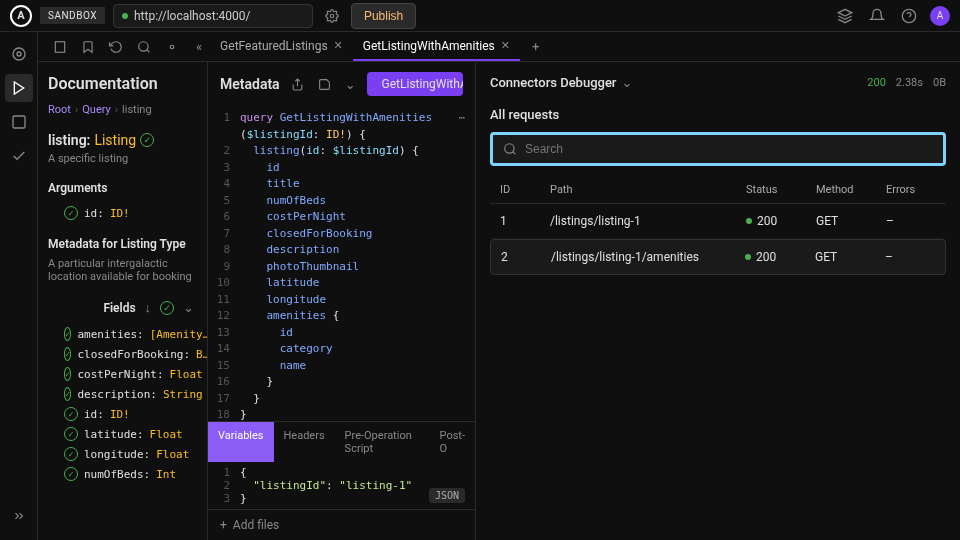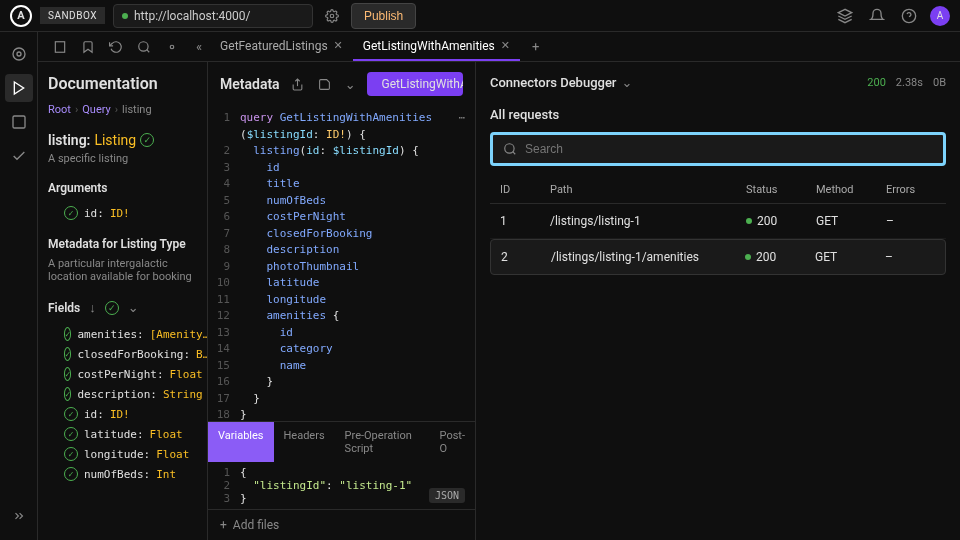--- a/index.html
+++ b/index.html
@@ -38,21 +38,21 @@
 .field-title .fname { font-weight: 600; }
 .field-title .ftype { color: #fbbf24; }
 .check-icon { color: #4caf50; width: 14px; height: 14px; border-radius: 50%; border: 1px solid #4caf50; display: inline-flex; align-items: center; justify-content: center; font-size: 9px; }
 .field-desc { font-size: 11px; color: #888; margin-bottom: 16px; }
 .section-title { font-size: 12px; font-weight: 600; margin-bottom: 8px; display: flex; align-items: center; gap: 6px; }
 .arg-item { display: flex; align-items: center; gap: 6px; font-size: 11px; padding: 3px 0 3px 16px; font-family: ui-monospace, Menlo, monospace; }
 .arg-name { color: #e0e0e0; }
 .arg-type { color: #fbbf24; }
 .metadata-title { font-size: 12px; font-weight: 600; margin: 14px 0 6px; }
 .metadata-desc { font-size: 11px; color: #888; margin-bottom: 14px; }
-.fields-header { display: flex; align-items: center; gap: 6px; margin-bottom: 6px; }
+.fields-header { display: flex; align-items: center; gap: 6px; margin-bottom: 6px; justify-content: flex-end; }
 .fields-header .label { font-size: 12px; font-weight: 600; }
 .editor-col { display: flex; flex-direction: column; flex: 0 0 268px; border-right: 1px solid #2a2a2a; min-width: 0; }
 .op-header { display: flex; align-items: center; padding: 10px 12px; gap: 8px; flex-wrap: nowrap; }
 .op-title { font-size: 14px; font-weight: 600; }
 .run-btn { background: #7b3ff2; border-radius: 4px; padding: 5px 10px; display: flex; align-items: center; gap: 5px; font-size: 12px; margin-left: auto; overflow: hidden; max-width: 110px; white-space: nowrap; }
 .code-area { flex: 1; font-family: ui-monospace, Menlo, monospace; font-size: 11px; line-height: 1.5; padding: 4px 0; overflow: hidden; position: relative; }
 .code-line { display: flex; }
 .gutter { width: 32px; text-align: right; padding-right: 10px; color: #555; user-select: none; flex-shrink: 0; }
 .code-content { white-space: pre; }
 .kw { color: #c792ea; }

